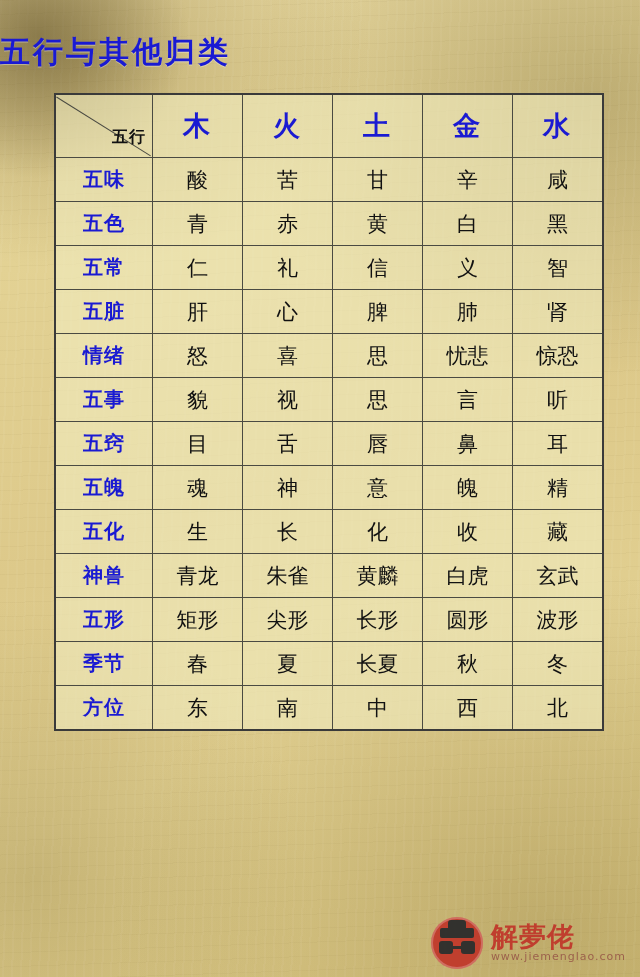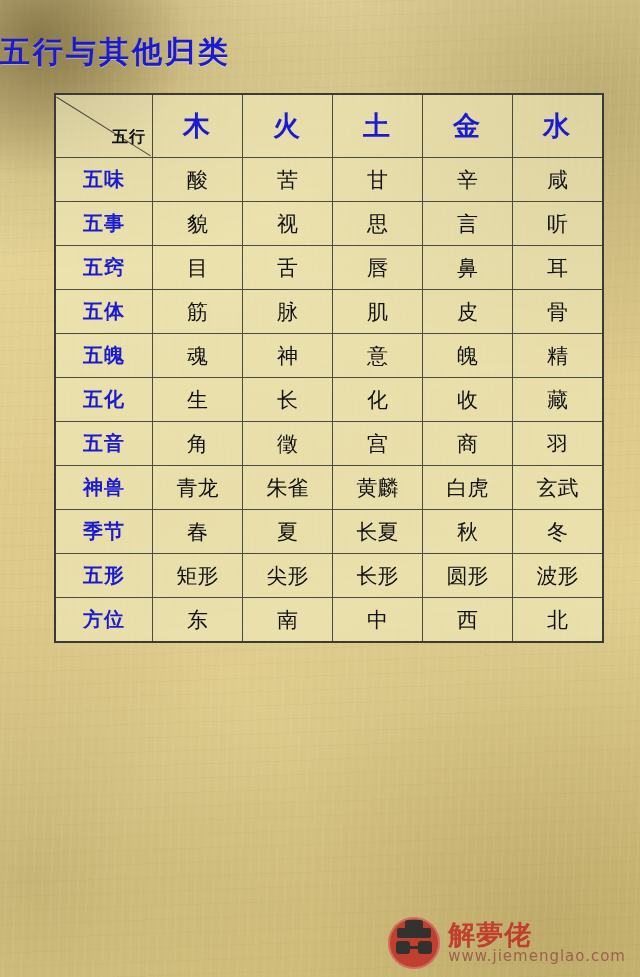--- a/index.html
+++ b/index.html
@@ -187,21 +187,21 @@
     line-height: 1.05;
   }
   .wm-title {
     font-size: 27px;
     font-weight: bold;
     color: #c0392b;
     letter-spacing: 1px;
     font-family: "DejaVu Sans", sans-serif;
   }
   .wm-sub {
-    font-size: 15px;
+    font-size: 11px;
     color: #9a5d4a;
     letter-spacing: 1px;
     font-family: "DejaVu Sans", sans-serif;
   }
 </style>
 </head>
 <body>
 
 <div class="bg"></div>
 <div class="bg-streaks"></div>
@@ -227,90 +227,106 @@
         </tr>
         <tr>
           <td class="rowlabel">五味</td>
           <td class="datacell">酸</td>
           <td class="datacell">苦</td>
           <td class="datacell">甘</td>
           <td class="datacell">辛</td>
           <td class="datacell">咸</td>
         </tr>
         <tr>
+          <td class="rowlabel">五色</td>
+          <td class="datacell">青</td>
+          <td class="datacell">赤</td>
+          <td class="datacell">黄</td>
+          <td class="datacell">白</td>
+          <td class="datacell">黑</td>
+        </tr>
+        <tr>
+          <td class="rowlabel">五常</td>
+          <td class="datacell">仁</td>
+          <td class="datacell">礼</td>
+          <td class="datacell">信</td>
+          <td class="datacell">义</td>
+          <td class="datacell">智</td>
+        </tr>
+        <tr>
+          <td class="rowlabel">五脏</td>
+          <td class="datacell">肝</td>
+          <td class="datacell">心</td>
+          <td class="datacell">脾</td>
+          <td class="datacell">肺</td>
+          <td class="datacell">肾</td>
+        </tr>
+        <tr>
+          <td class="rowlabel">情绪</td>
+          <td class="datacell">怒</td>
+          <td class="datacell">喜</td>
+          <td class="datacell">思</td>
+          <td class="datacell">忧悲</td>
+          <td class="datacell">惊恐</td>
+        </tr>
+        <tr>
           <td class="rowlabel">五事</td>
           <td class="datacell">貌</td>
           <td class="datacell">视</td>
           <td class="datacell">思</td>
           <td class="datacell">言</td>
           <td class="datacell">听</td>
         </tr>
         <tr>
           <td class="rowlabel">五窍</td>
           <td class="datacell">目</td>
           <td class="datacell">舌</td>
           <td class="datacell">唇</td>
           <td class="datacell">鼻</td>
           <td class="datacell">耳</td>
         </tr>
         <tr>
-          <td class="rowlabel">五体</td>
-          <td class="datacell">筋</td>
-          <td class="datacell">脉</td>
-          <td class="datacell">肌</td>
-          <td class="datacell">皮</td>
-          <td class="datacell">骨</td>
-        </tr>
-        <tr>
           <td class="rowlabel">五魄</td>
           <td class="datacell">魂</td>
           <td class="datacell">神</td>
           <td class="datacell">意</td>
           <td class="datacell">魄</td>
           <td class="datacell">精</td>
         </tr>
         <tr>
           <td class="rowlabel">五化</td>
           <td class="datacell">生</td>
           <td class="datacell">长</td>
           <td class="datacell">化</td>
           <td class="datacell">收</td>
           <td class="datacell">藏</td>
         </tr>
         <tr>
-          <td class="rowlabel">五音</td>
-          <td class="datacell">角</td>
-          <td class="datacell">徵</td>
-          <td class="datacell">宫</td>
-          <td class="datacell">商</td>
-          <td class="datacell">羽</td>
-        </tr>
-        <tr>
           <td class="rowlabel">神兽</td>
           <td class="datacell">青龙</td>
           <td class="datacell">朱雀</td>
           <td class="datacell">黄麟</td>
           <td class="datacell">白虎</td>
           <td class="datacell">玄武</td>
         </tr>
         <tr>
+          <td class="rowlabel">五形</td>
+          <td class="datacell">矩形</td>
+          <td class="datacell">尖形</td>
+          <td class="datacell">长形</td>
+          <td class="datacell">圆形</td>
+          <td class="datacell">波形</td>
+        </tr>
+        <tr>
           <td class="rowlabel">季节</td>
           <td class="datacell">春</td>
           <td class="datacell">夏</td>
           <td class="datacell">长夏</td>
           <td class="datacell">秋</td>
           <td class="datacell">冬</td>
-        </tr>
-        <tr>
-          <td class="rowlabel">五形</td>
-          <td class="datacell">矩形</td>
-          <td class="datacell">尖形</td>
-          <td class="datacell">长形</td>
-          <td class="datacell">圆形</td>
-          <td class="datacell">波形</td>
         </tr>
         <tr>
           <td class="rowlabel">方位</td>
           <td class="datacell">东</td>
           <td class="datacell">南</td>
           <td class="datacell">中</td>
           <td class="datacell">西</td>
           <td class="datacell">北</td>
         </tr>
       </tbody>

